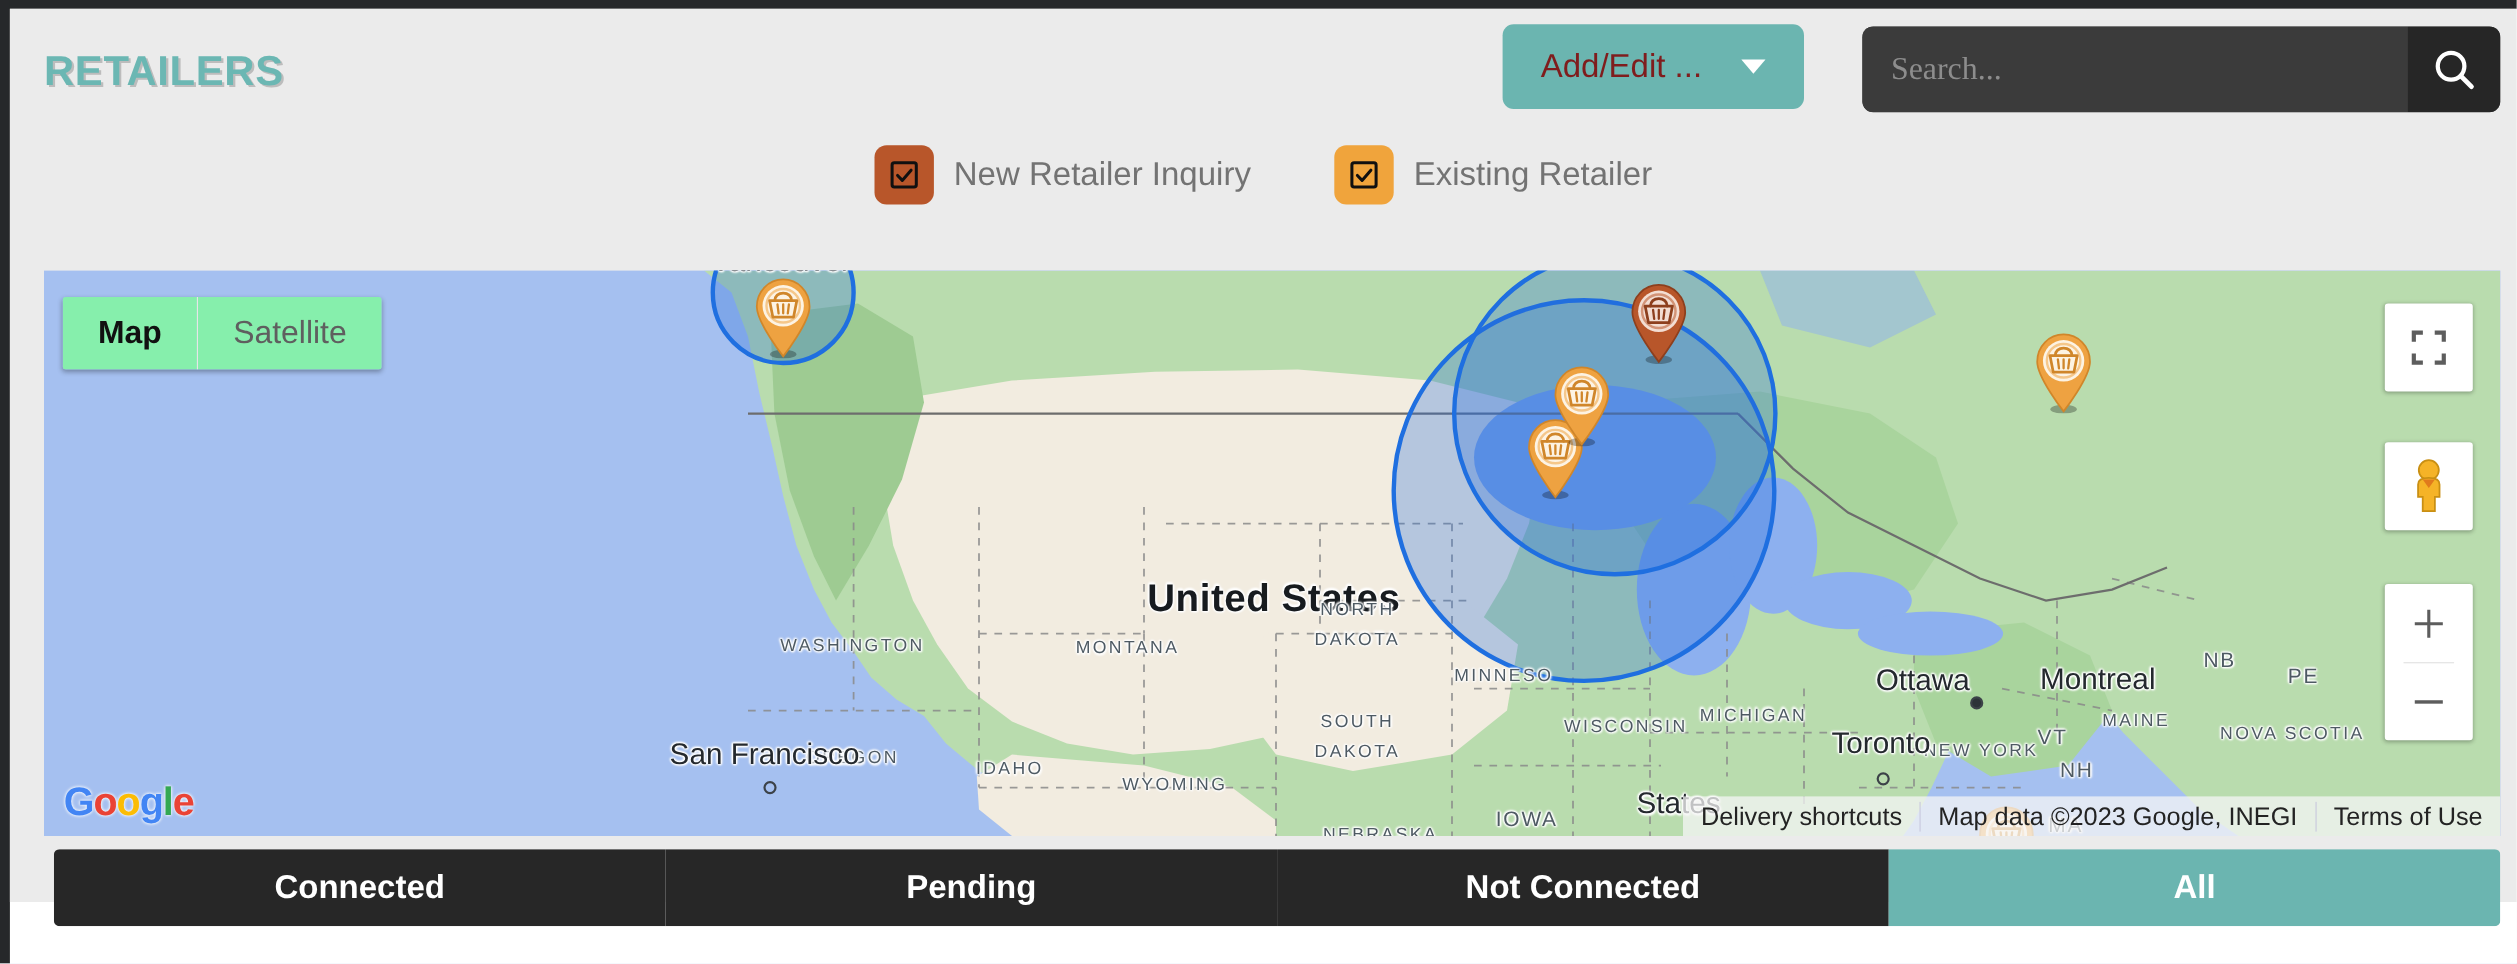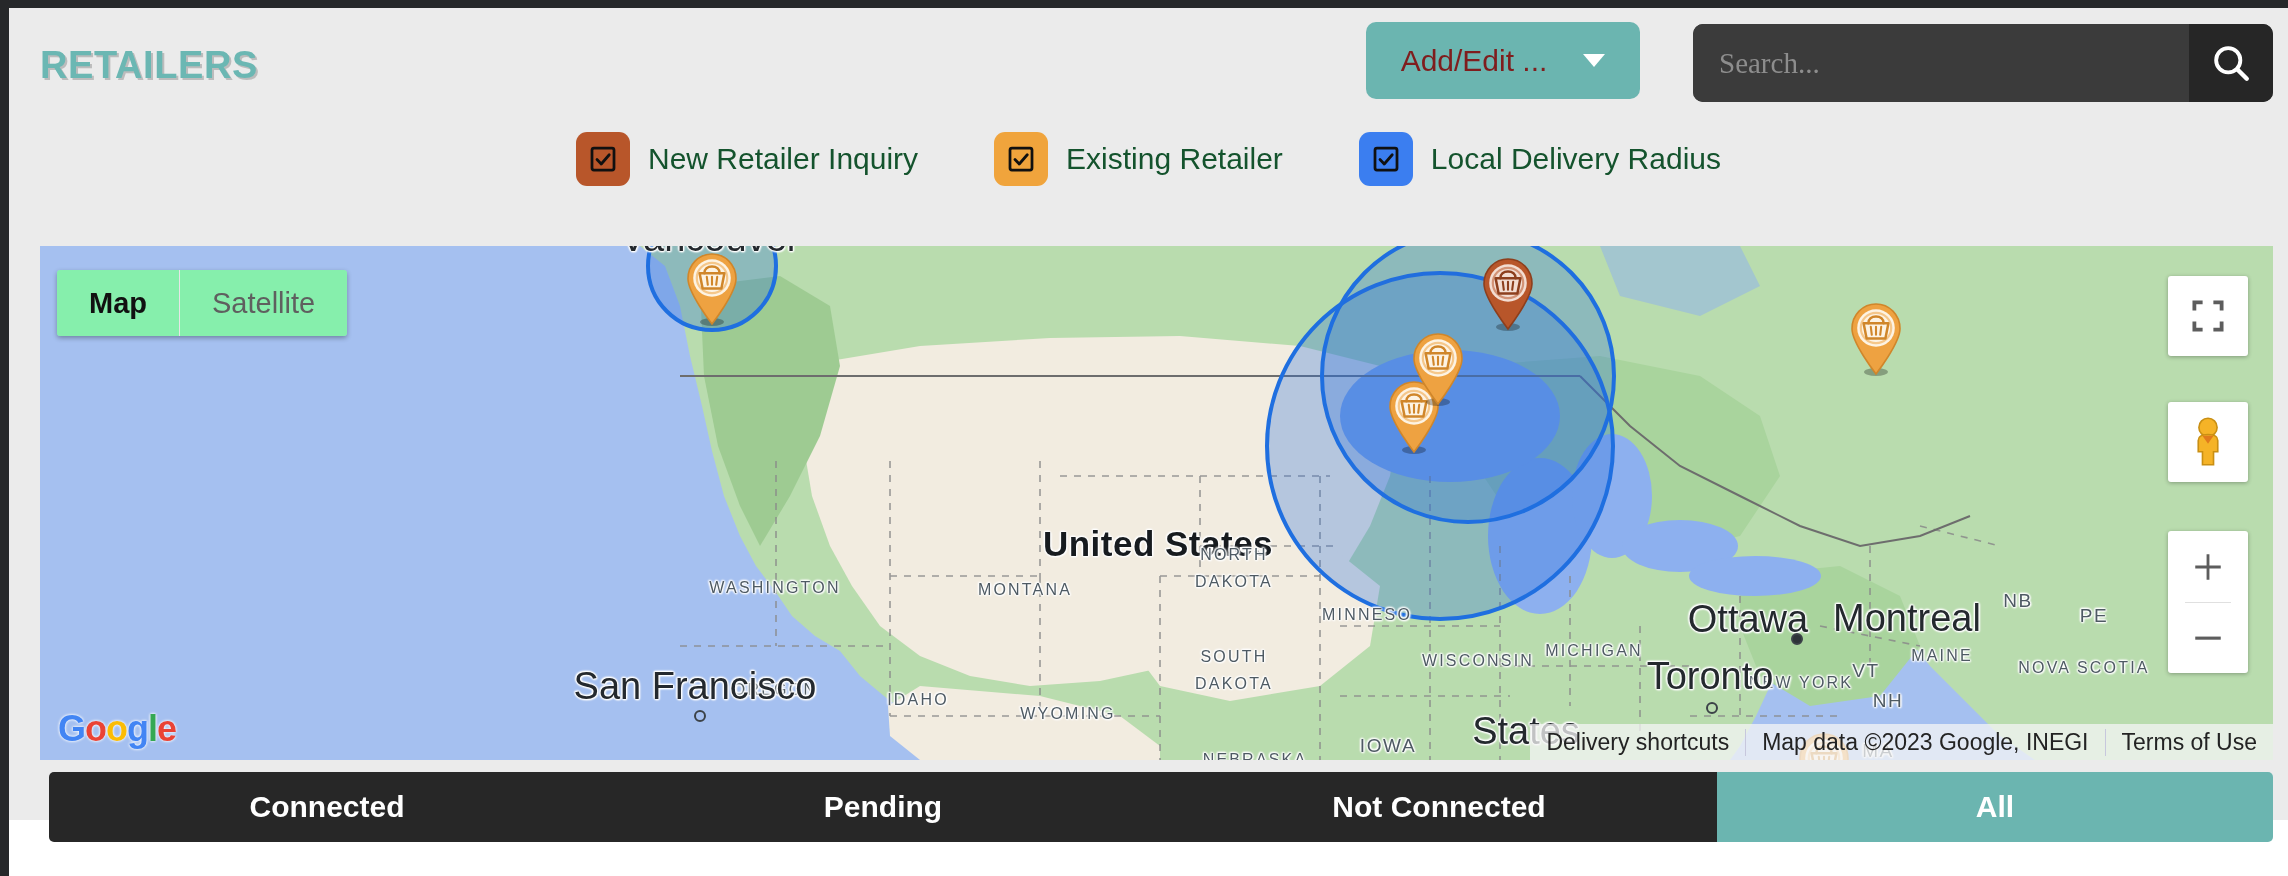--- a/index.html
+++ b/index.html
@@ -82,21 +82,21 @@
     gap: 76px;
   }
   .legend-item {
     display: flex; align-items: center; gap: 18px; cursor: pointer;
   }
   .legend-box {
     width: 54px; height: 54px; border-radius: 11px;
     display: flex; align-items: center; justify-content: center;
     flex: 0 0 auto;
   }
-  .legend-label { font-size: 30px; color: #14532d; white-space: nowrap; }
+  .legend-label { font-size: 30px; color: #737373; white-space: nowrap; }
   
   .map {
     position: absolute; left: 31px; top: 238px;
     width: 2233px; height: 514px;
     background: #a5c0f0;
     overflow: hidden;
   }
   .map-land-canvas { position: absolute; inset: 0; }
   .maptype {
     position: absolute; left: 17px; top: 24px;
@@ -150,21 +150,21 @@
   
   .lbl {
     position: absolute; white-space: nowrap;
     color: #4e5a63; pointer-events: none;
     text-shadow: 1px 0 2px #fff, -1px 0 2px #fff, 0 1px 2px #fff, 0 -1px 2px #fff,
                  1px 1px 2px #fff, -1px -1px 2px #fff;
     transform: translate(-50%, -50%);
   }
   .lbl.state { font-size: 16px; letter-spacing: 2.2px; }
   .lbl.state-sm { font-size: 19px; letter-spacing: 1.6px; }
-  .lbl.city { font-size: 38px; color: #24292e; letter-spacing: 0; }
+  .lbl.city { font-size: 27px; color: #24292e; letter-spacing: 0; }
   .lbl.country { font-size: 35px; font-weight: bold; color: #171b1f; letter-spacing: .5px; }
   .citydot {
     position: absolute; width: 12px; height: 12px;
     border: 2px solid #3c4248; border-radius: 50%;
     background: transparent; transform: translate(-50%,-50%);
     pointer-events: none;
   }
   .citydot.cap { background: #2d3338; }
   
   .radius {
@@ -231,29 +231,20 @@
           <span class="legend-label">New Retailer Inquiry</span>
         </div>
         <div class="legend-item">
           <span class="legend-box" style="background:#f0a43c">
             <svg width="30" height="30" viewBox="0 0 24 24">
               <rect x="3.2" y="3.2" width="17.6" height="17.6" rx="1.6" fill="none" stroke="#101010" stroke-width="2.2"></rect>
               <path d="M7.2,12.4 L10.6,16 L17,8.6" fill="none" stroke="#101010" stroke-width="2.2" stroke-linecap="round" stroke-linejoin="round"></path>
             </svg>
           </span>
           <span class="legend-label">Existing Retailer</span>
-        </div>
-        <div class="legend-item">
-          <span class="legend-box" style="background:#3b7ef0">
-            <svg width="30" height="30" viewBox="0 0 24 24">
-              <rect x="3.2" y="3.2" width="17.6" height="17.6" rx="1.6" fill="none" stroke="#101010" stroke-width="2.2"></rect>
-              <path d="M7.2,12.4 L10.6,16 L17,8.6" fill="none" stroke="#101010" stroke-width="2.2" stroke-linecap="round" stroke-linejoin="round"></path>
-            </svg>
-          </span>
-          <span class="legend-label">Local Delivery Radius</span>
         </div>
       </div>
 
     <div class="map">
 
       <svg class="map-land-canvas" viewBox="0 0 2233 514" preserveAspectRatio="none">
         <defs>
           <linearGradient id="noop">
               <stop offset="0" stop-color="#fff"></stop>
             </linearGradient>

